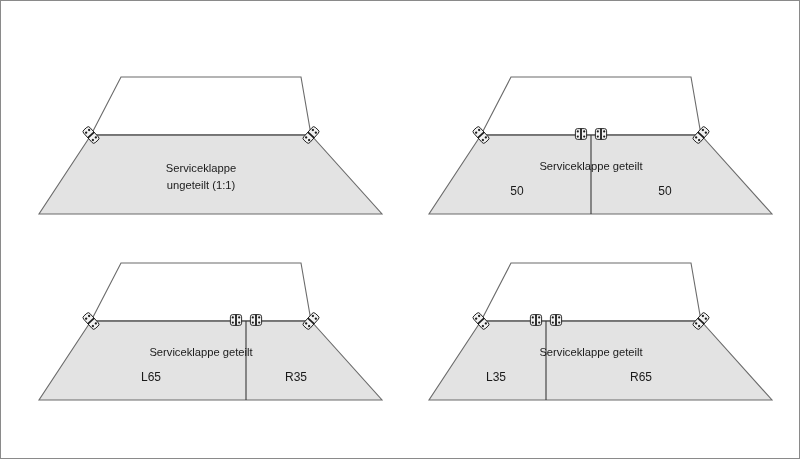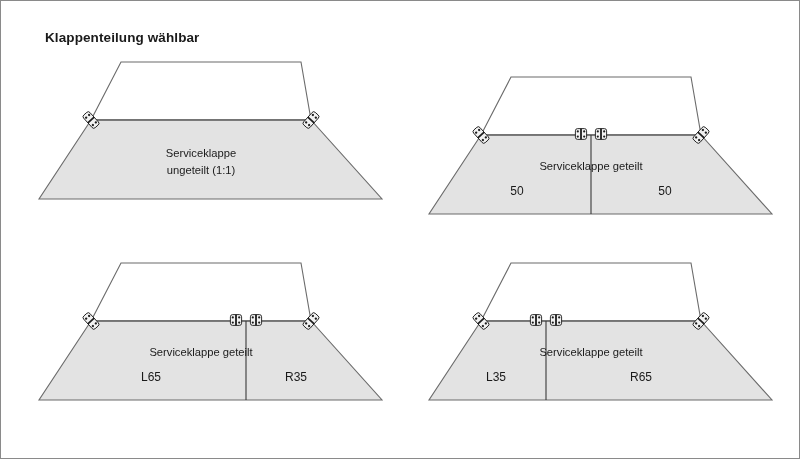--- a/index.html
+++ b/index.html
@@ -27,21 +27,21 @@
     font-weight: bold;
     color: #1a1a1a;
     letter-spacing: 0.1px;
     white-space: nowrap;
   }
   .panel {
     position: absolute;
     width: 380px;
     height: 160px;
   }
-  #panel-1 { left: 10px;  top: 49px;  }
+  #panel-1 { left: 10px;  top: 64px;  }
   #panel-2 { left: 400px; top: 64px;  }
   #panel-3 { left: 10px;  top: 250px; }
   #panel-4 { left: 400px; top: 250px; }
   .panel svg {
     display: block;
     width: 380px;
     height: 160px;
     overflow: visible;
   }
   .tz-body {
@@ -86,21 +86,20 @@
     fill: #1a1a1a;
     text-anchor: middle;
     dominant-baseline: middle;
   }
 </style>
 </head>
 <body>
 
 <div id="page">
 
-  <div id="title">Klappenteilung wählbar</div>
 
   <div class="panel" id="panel-1">
     <svg viewBox="0 0 380 160">
       <polygon class="tz-top" points="110,12 290,12 300,70 80,70"></polygon>
       <polygon class="tz-body" points="80,70 300,70 371,149 28,149"></polygon>
       <line class="hinge-line" x1="80" y1="70" x2="300" y2="70"></line>
 
       <g transform="translate(80,70) rotate(48)">
         <rect class="hinge-plate" x="-8.5" y="-4.2" width="17" height="8.4" rx="2.2"></rect>
         <rect class="hinge-bar" x="-0.9" y="-4.2" width="1.8" height="8.4"></rect>

